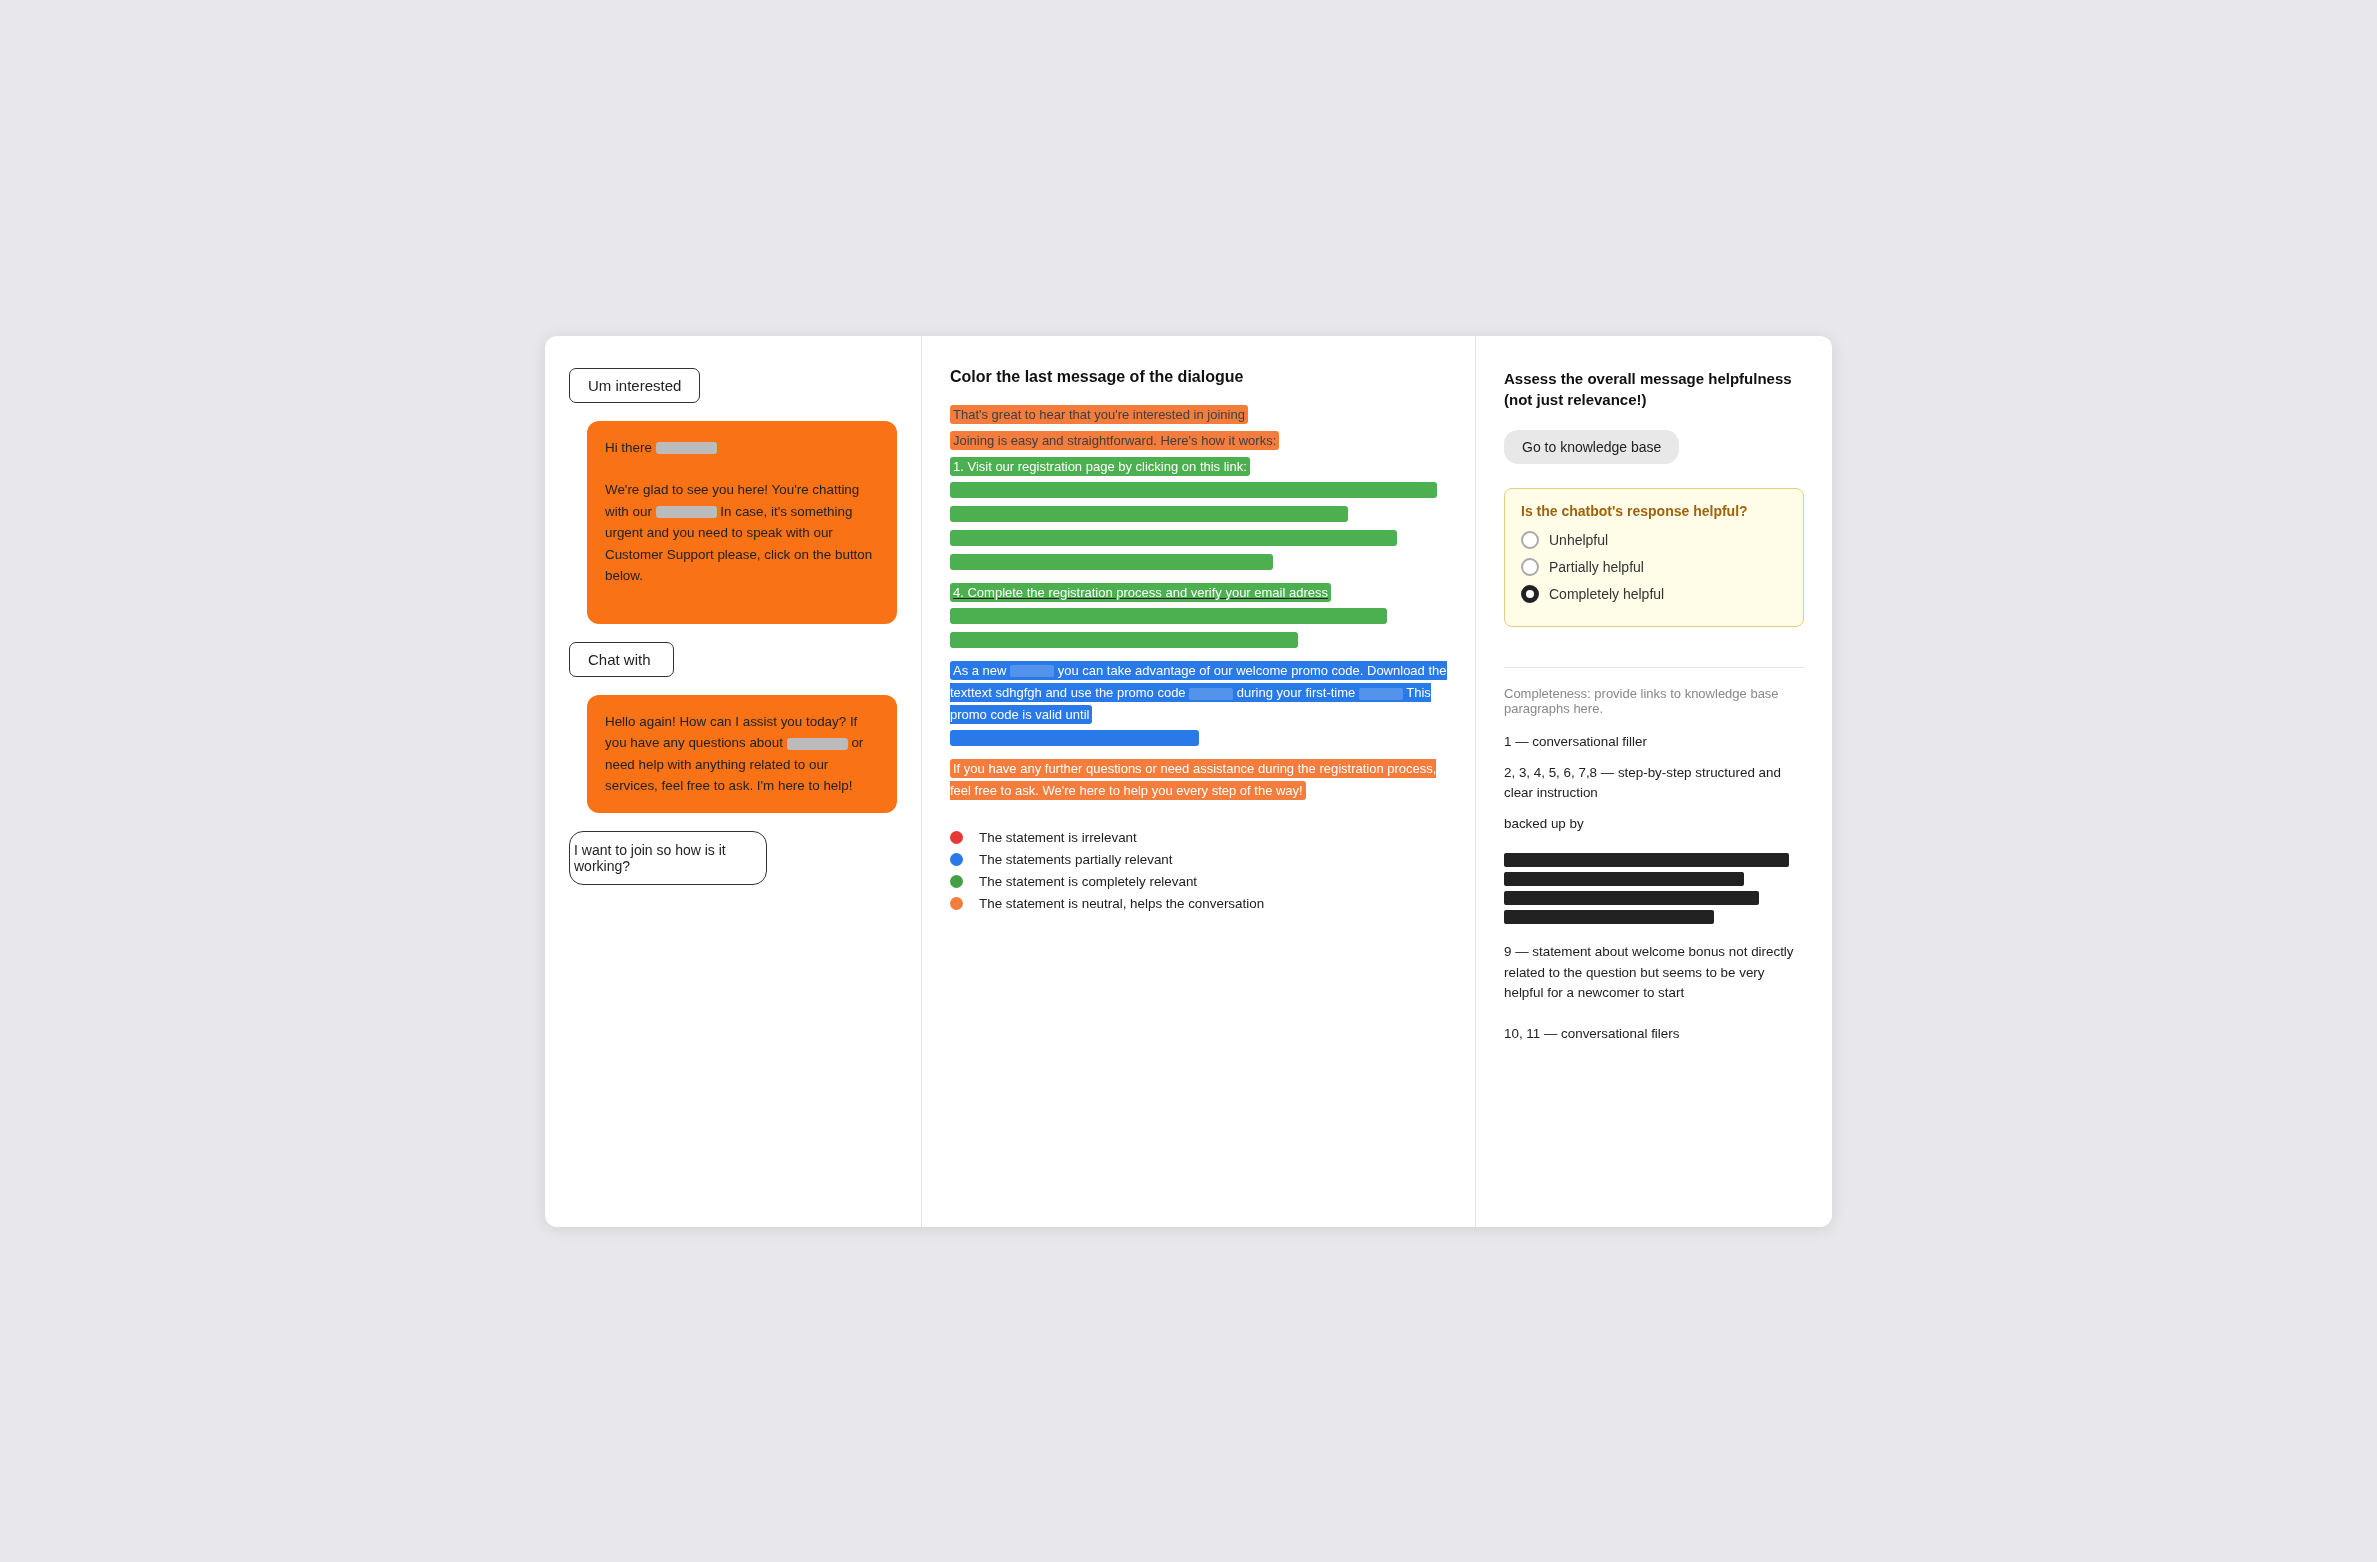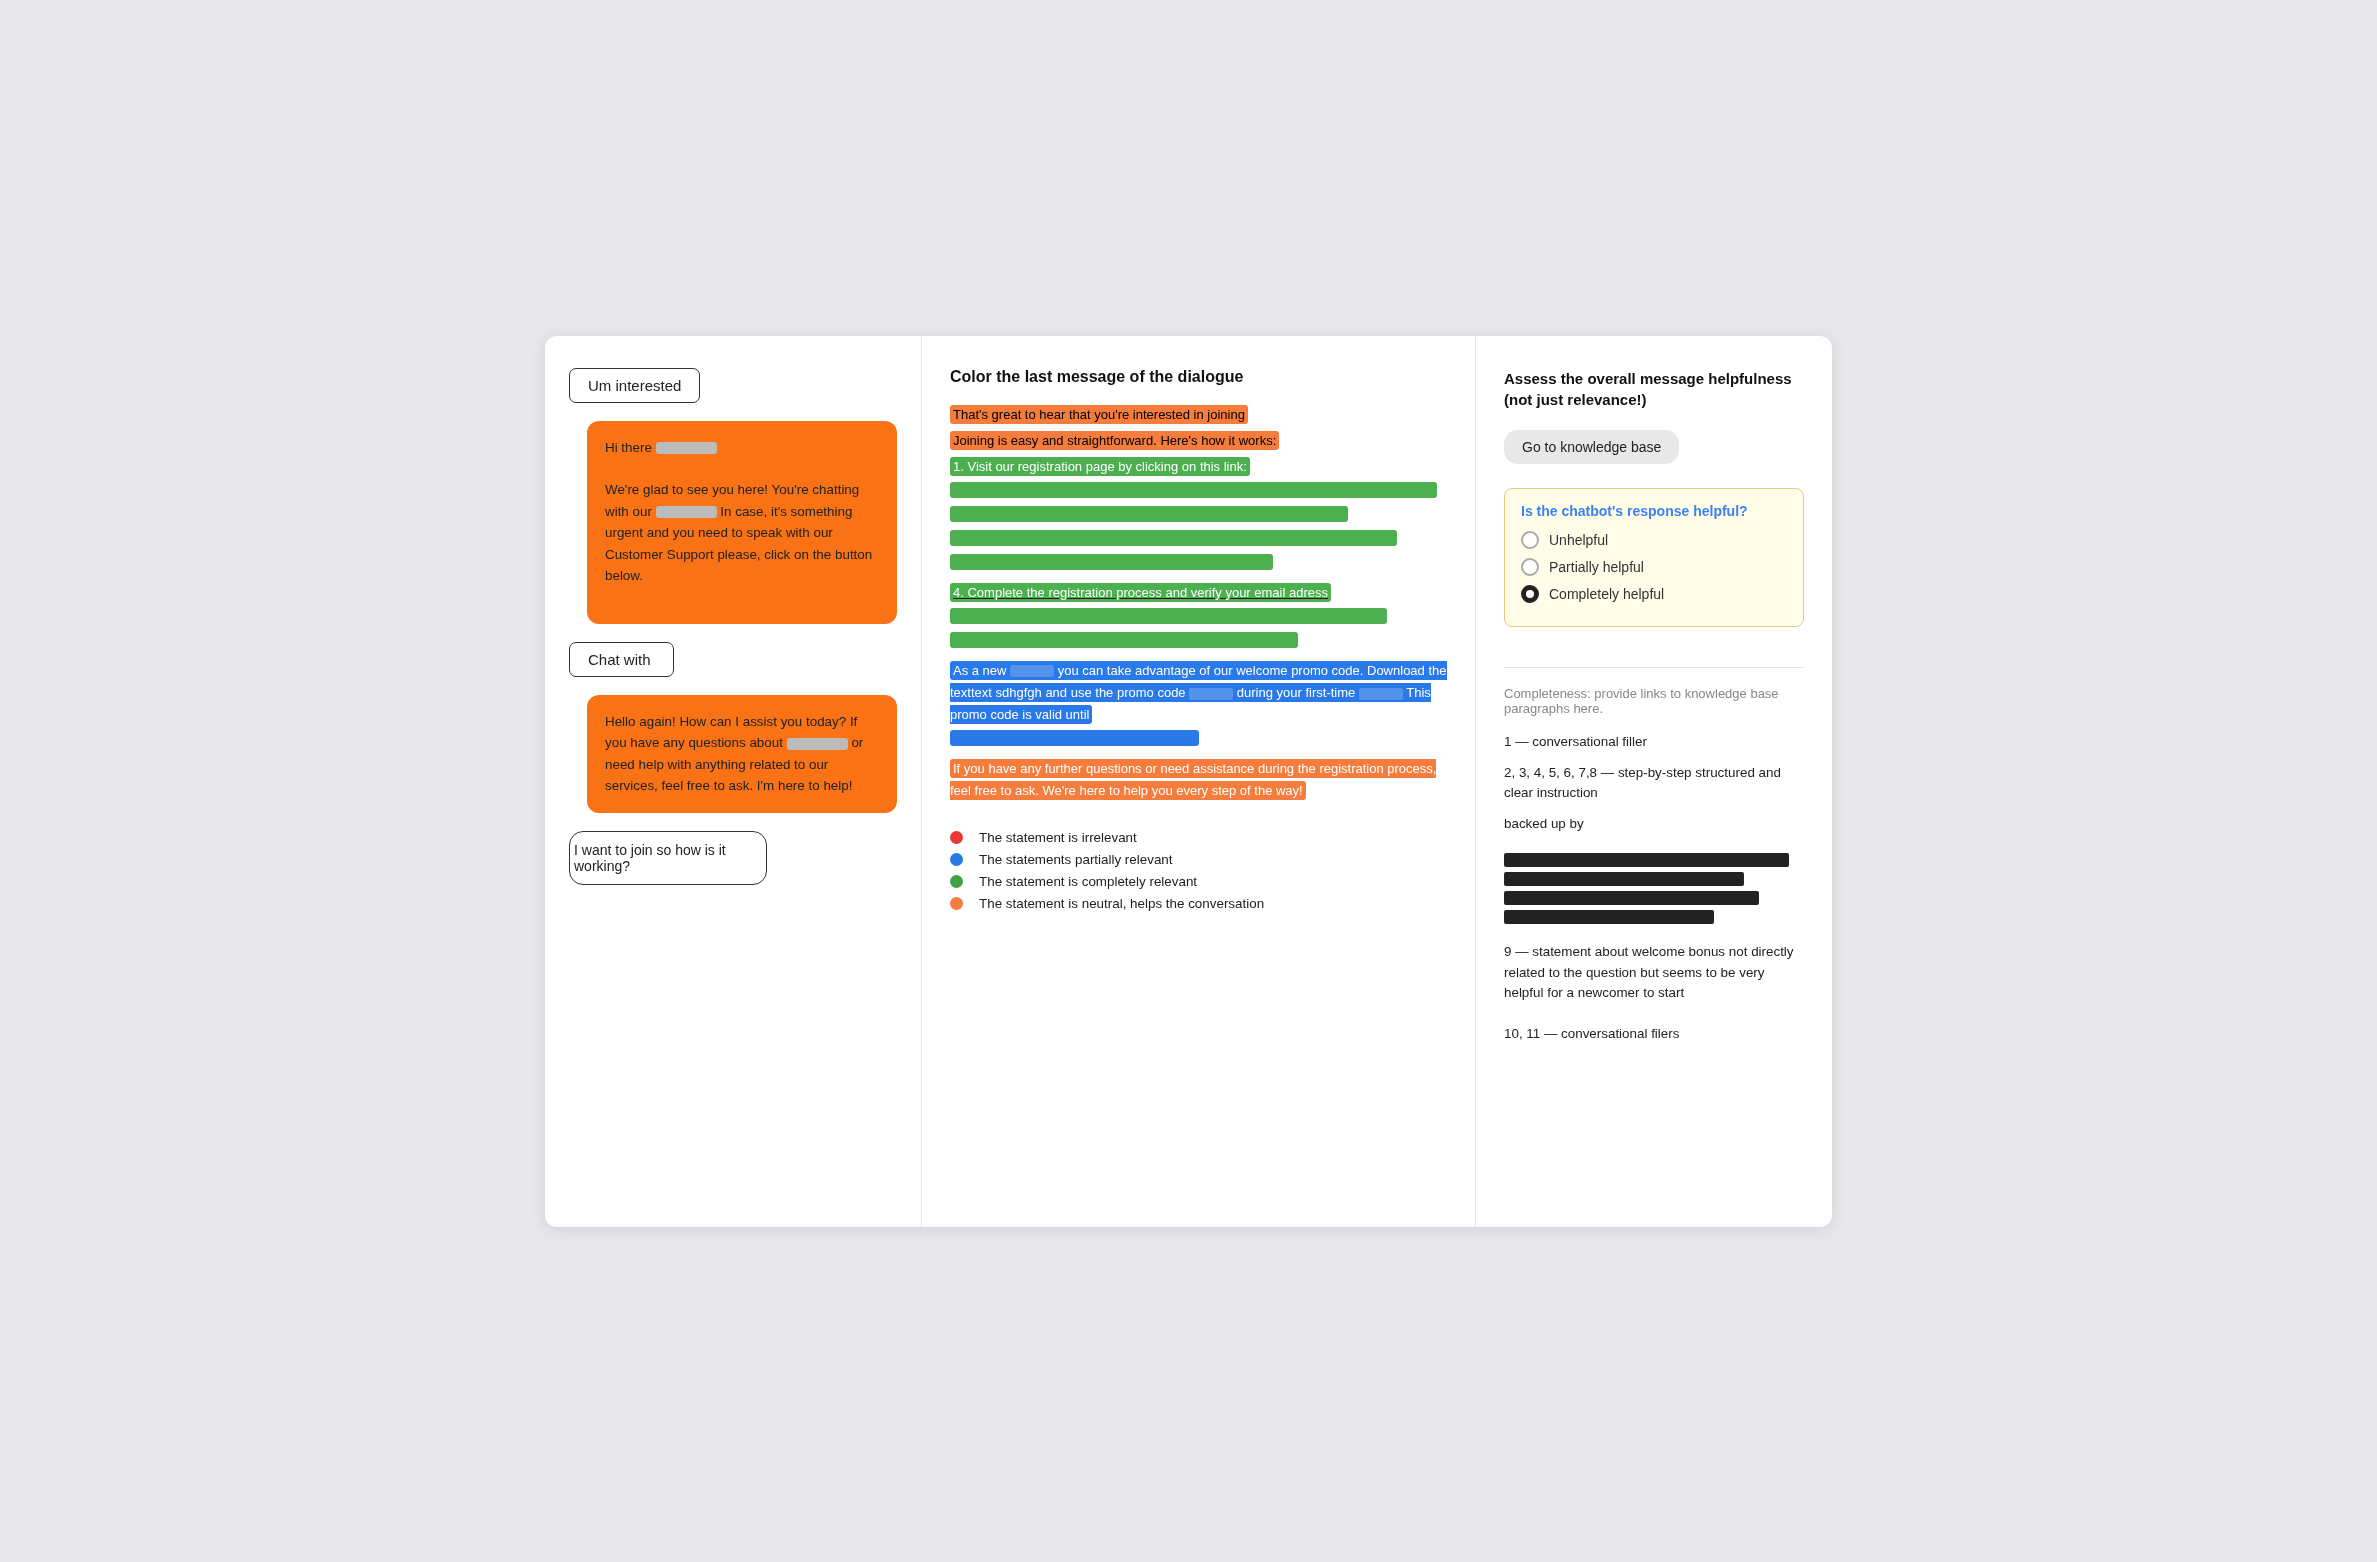--- a/index.html
+++ b/index.html
@@ -94,21 +94,21 @@
       color: #111;
     }
     .dialogue-blocks {
       display: flex;
       flex-direction: column;
       gap: 2px;
       margin-bottom: 20px;
     }
     .highlight-orange {
       background: #f47c3c;
-      color: #000000;
+      color: #404040;
       border-radius: 3px;
       padding: 2px 3px;
       font-size: 13px;
       line-height: 1.7;
     }
     .highlight-green {
       background: #4caf50;
       color: #fff;
       border-radius: 3px;
       padding: 2px 3px;
@@ -192,21 +192,21 @@
       border: 1.5px solid #e5cc80;
       background: #fffde8;
       border-radius: 8px;
       padding: 14px 16px;
       margin-bottom: 22px;
     }
     .helpfulness-title {
       font-size: 14px;
       font-weight: 600;
       margin-bottom: 12px;
-      color: #3b82f6;
+      color: #a16207;
     }
     .radio-option {
       display: flex;
       align-items: center;
       gap: 10px;
       margin-bottom: 9px;
       font-size: 14px;
       color: #333;
     }
     .radio-circle {

